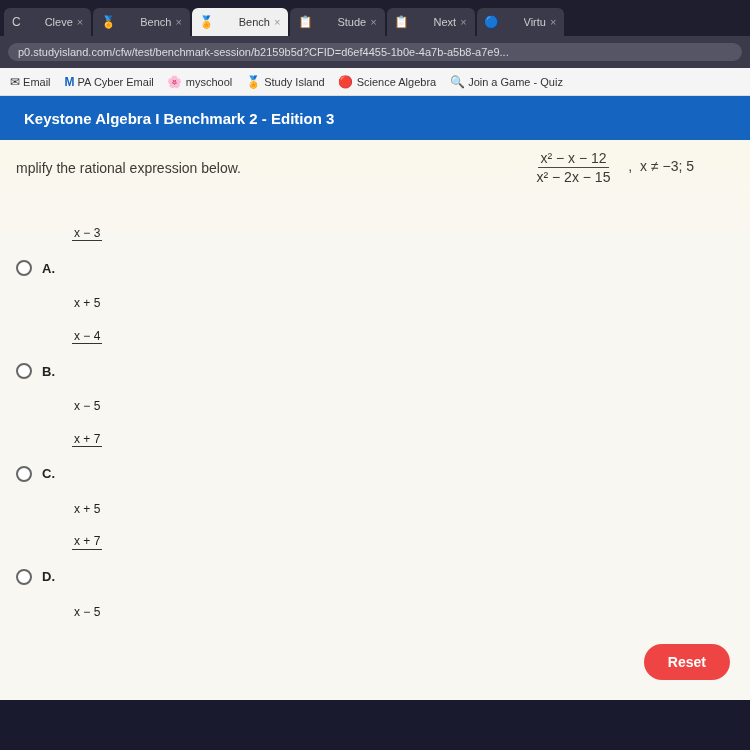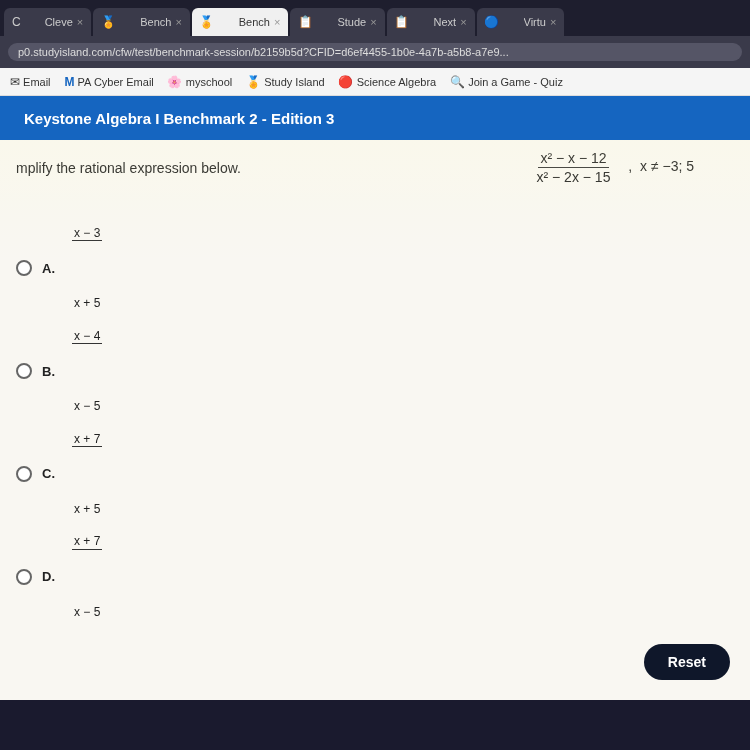--- a/index.html
+++ b/index.html
@@ -229,21 +229,21 @@
     
     .bottom-buttons {
       position: absolute;
       bottom: 20px;
       right: 20px;
       display: flex;
       gap: 10px;
     }
 
     .btn-reset {
-      background: #0f172a;
+      background: #ef4444;
       color: white;
       border: none;
       border-radius: 20px;
       padding: 10px 24px;
       font-size: 14px;
       font-weight: bold;
       cursor: pointer;
     }
 
     .btn-next {

